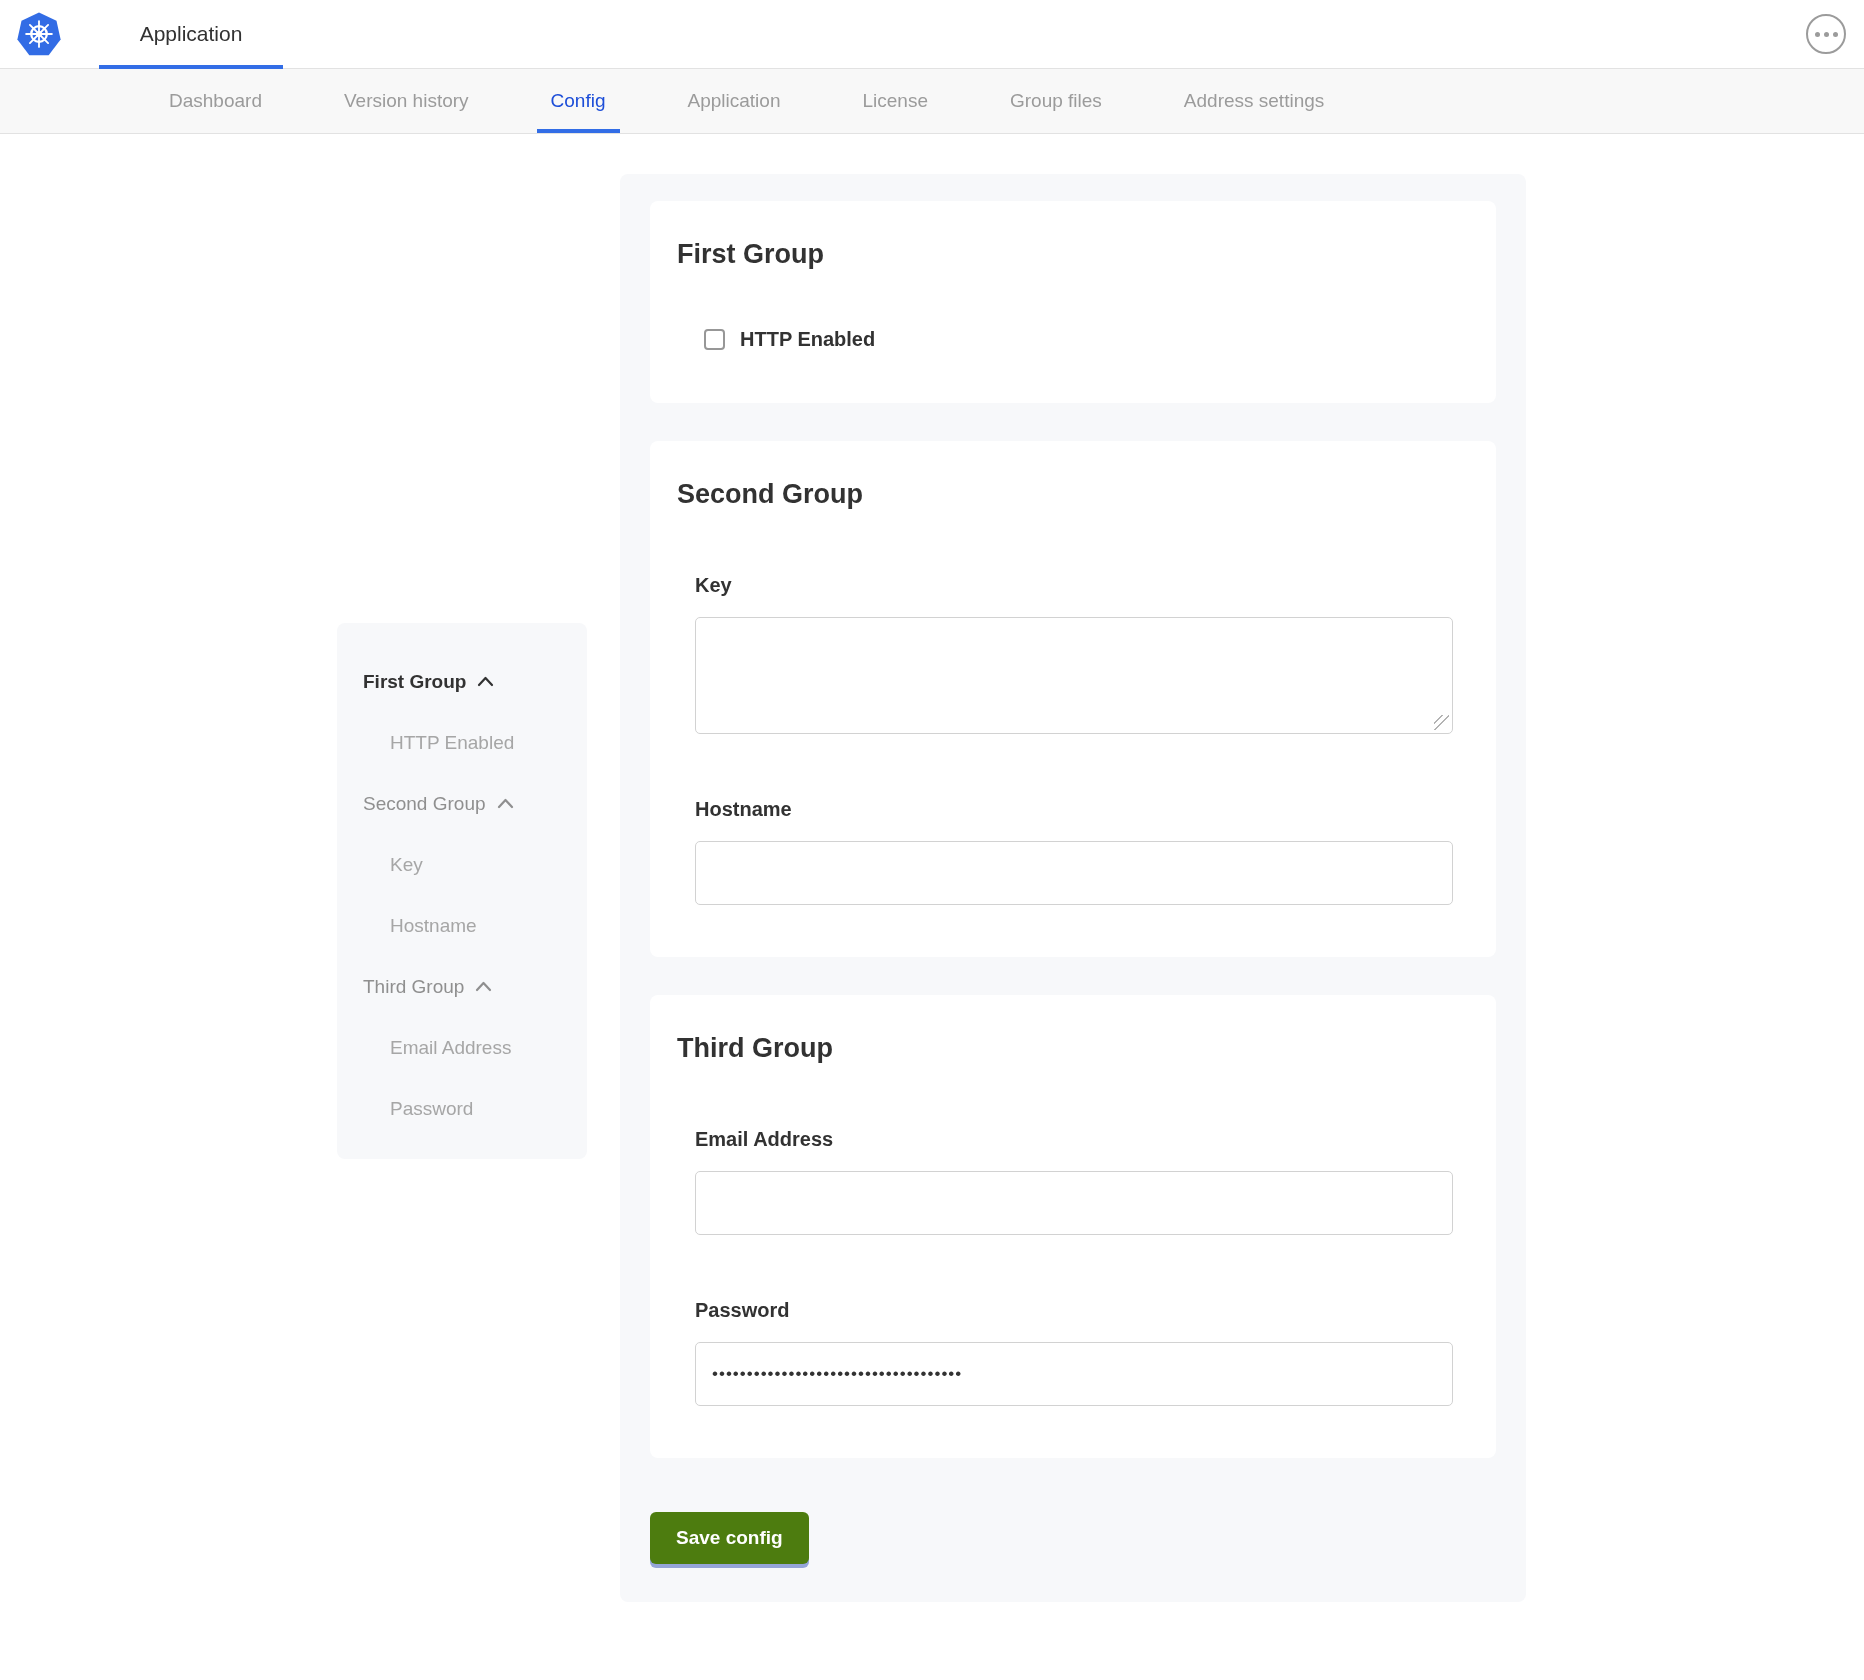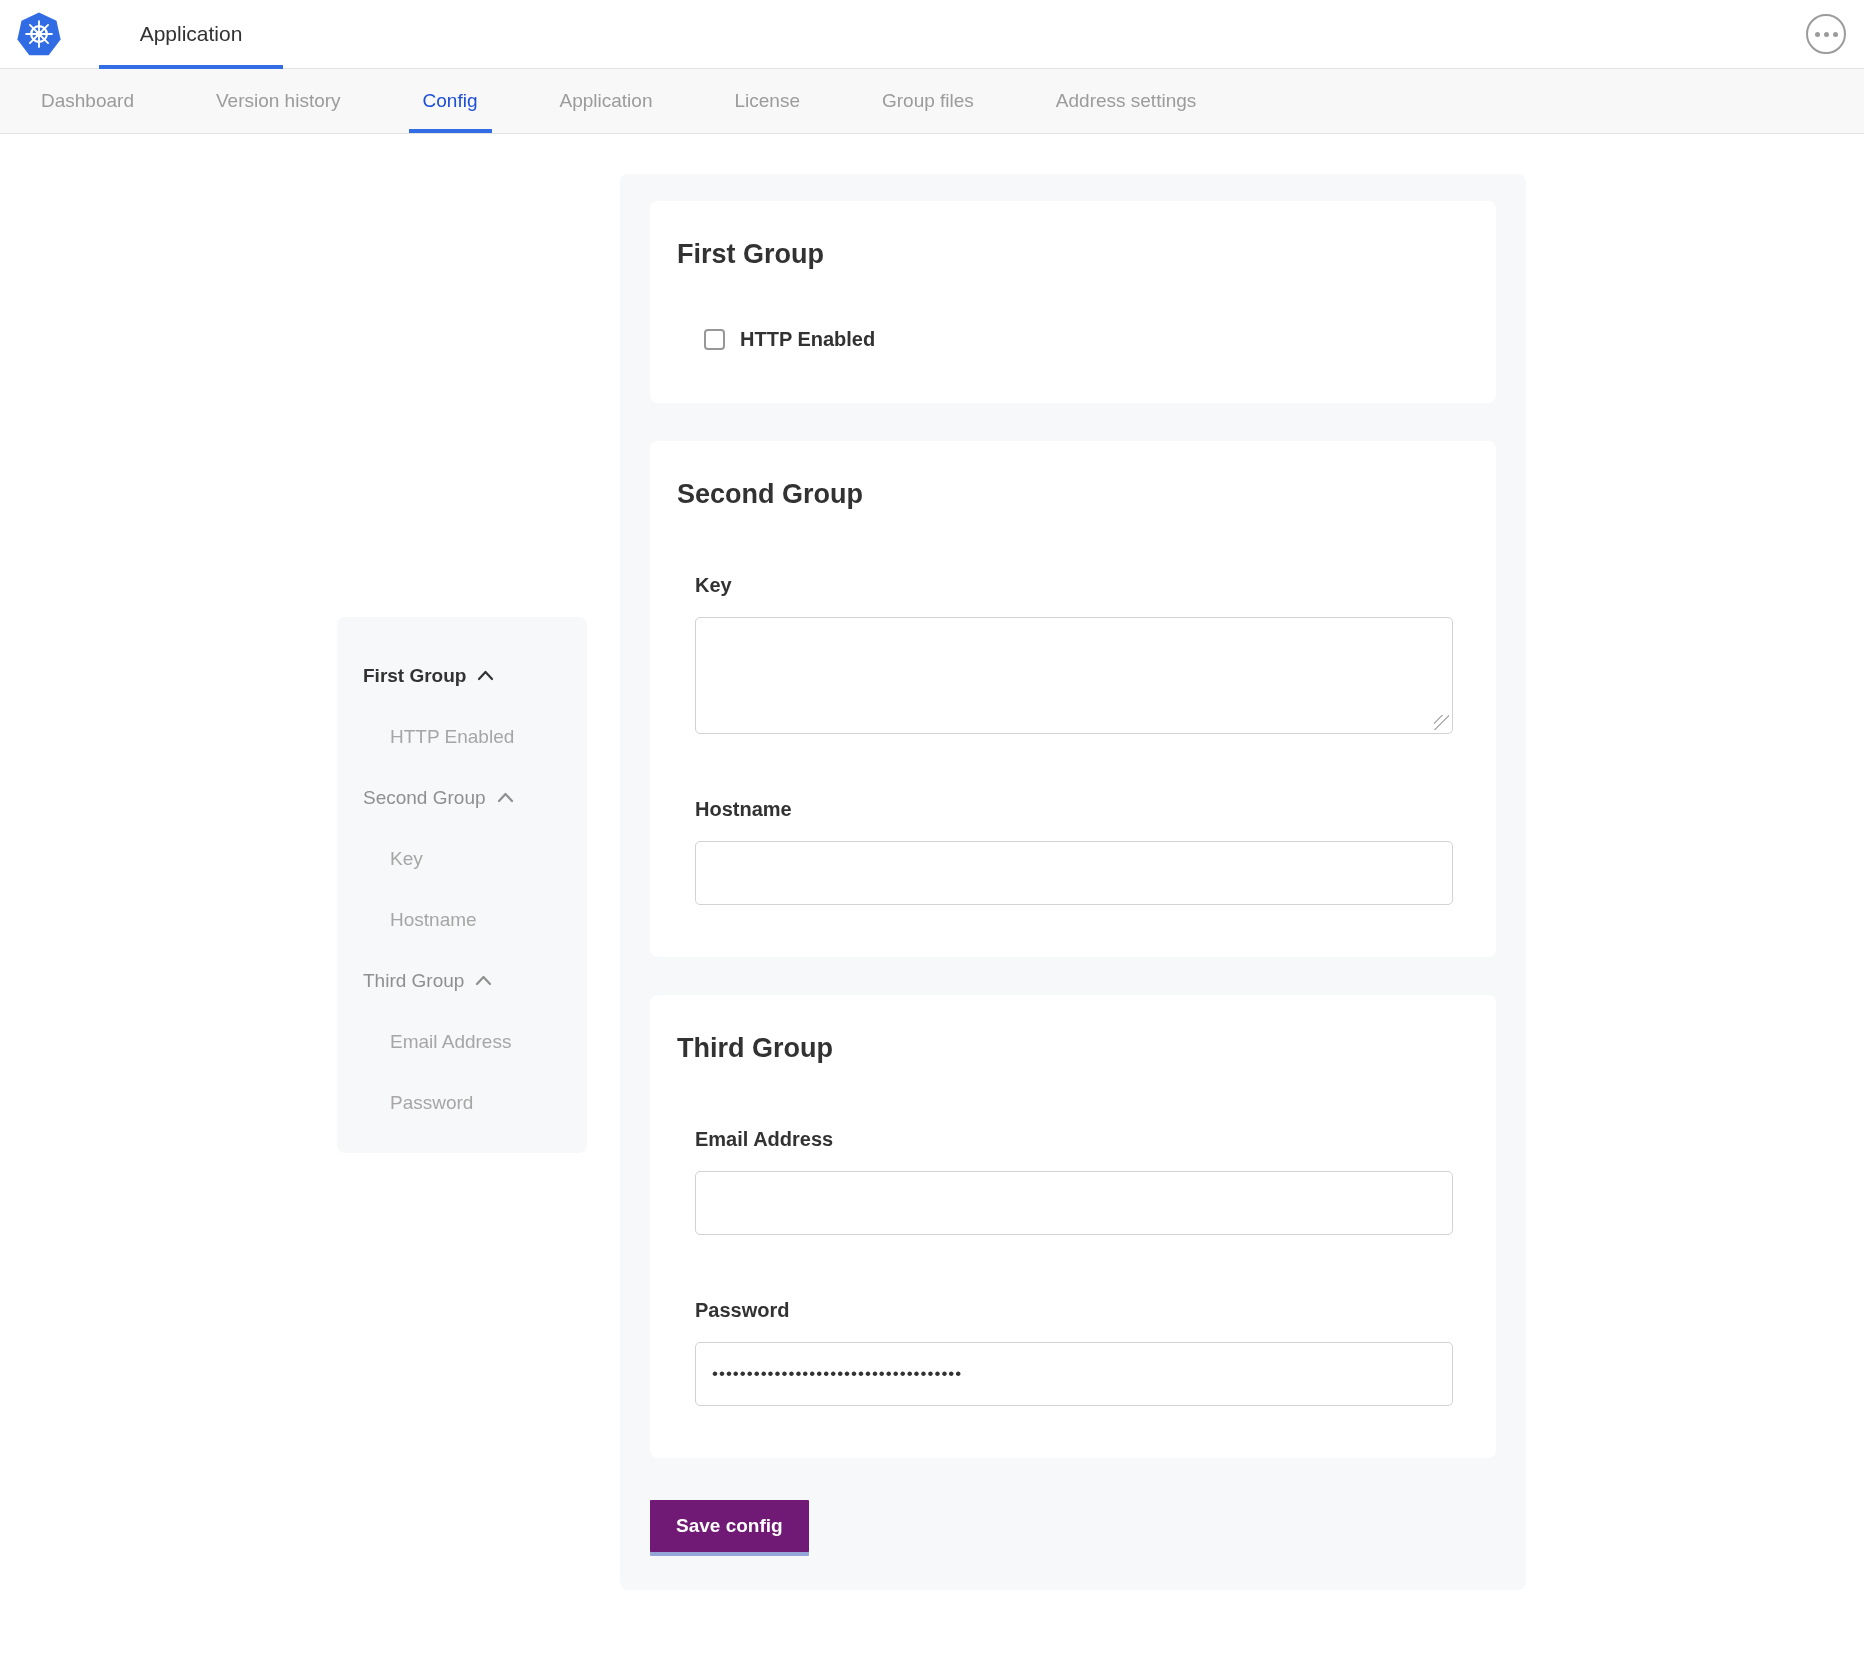--- a/index.html
+++ b/index.html
@@ -34,21 +34,21 @@
     border:2px solid #9b9b9b; background:#fff;
     display:flex; align-items:center; justify-content:center; gap:4px;
     cursor:pointer; padding:0;
   }
   .more-btn .dot { width:5px; height:5px; border-radius:50%; background:#9b9b9b; }
 
   
   .subnav {
     height:65px; background:#f8f8f8;
     border-bottom:1px solid #e2e2e2;
-    display:flex; align-items:stretch; 
+    display:flex; align-items:stretch; padding-left:128px;
   }
   .subtab {
     display:flex; align-items:center;
     padding:0 14px; margin:0 27px;
     font-size:19px; color:#9b9b9b;
     position:relative; cursor:pointer; white-space:nowrap;
   }
   .subtab.active { color:#1d4ed8; font-weight:400;text-align:center; }
   .subtab.active::after {
     content:""; position:absolute; left:0; right:0; bottom:0;
@@ -106,25 +106,25 @@
   .resize-handle {
     position:absolute; right:4px; bottom:4px; width:15px; height:15px;
     background:linear-gradient(135deg,
       transparent 0 5px, #b3b3b3 5px 7px,
       transparent 7px 10px, #b3b3b3 10px 12px, transparent 12px);
     cursor:nwse-resize;
   }
   input[type="password"].text-input { letter-spacing:1px; font-size:17px; }
 
   .save-btn {
-    margin-top:4px; border:none; cursor:pointer;
-    background:#701a75; color:#ffffff;
+    margin-top:16px; border:none; cursor:pointer;
+    background:#4d7c0f; color:#ffffff;
     font-family:"Liberation Sans", sans-serif;
     font-size:19px; font-weight:700;
-    border-radius:1px; padding:15px 26px;
+    border-radius:6px; padding:15px 26px;
     box-shadow:0 4px 0 #95a5d8;
   }
 </style>
 </head>
 <body>
 
 <header class="topbar">
   <div class="logo">
     <svg viewBox="0 0 100 100" width="46" height="46" aria-hidden="true">
       <polygon fill="#326CE5" points="50,3 88,21 97,62 71,96 29,96 3,62 12,21"></polygon>

